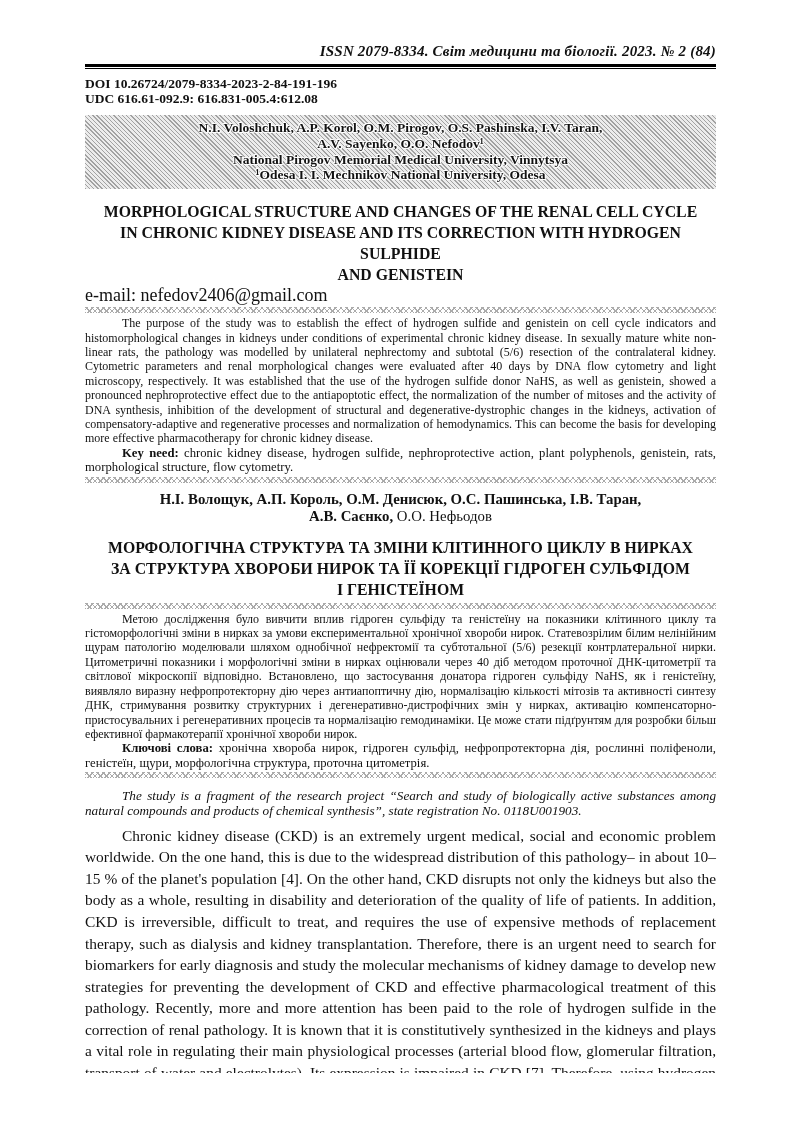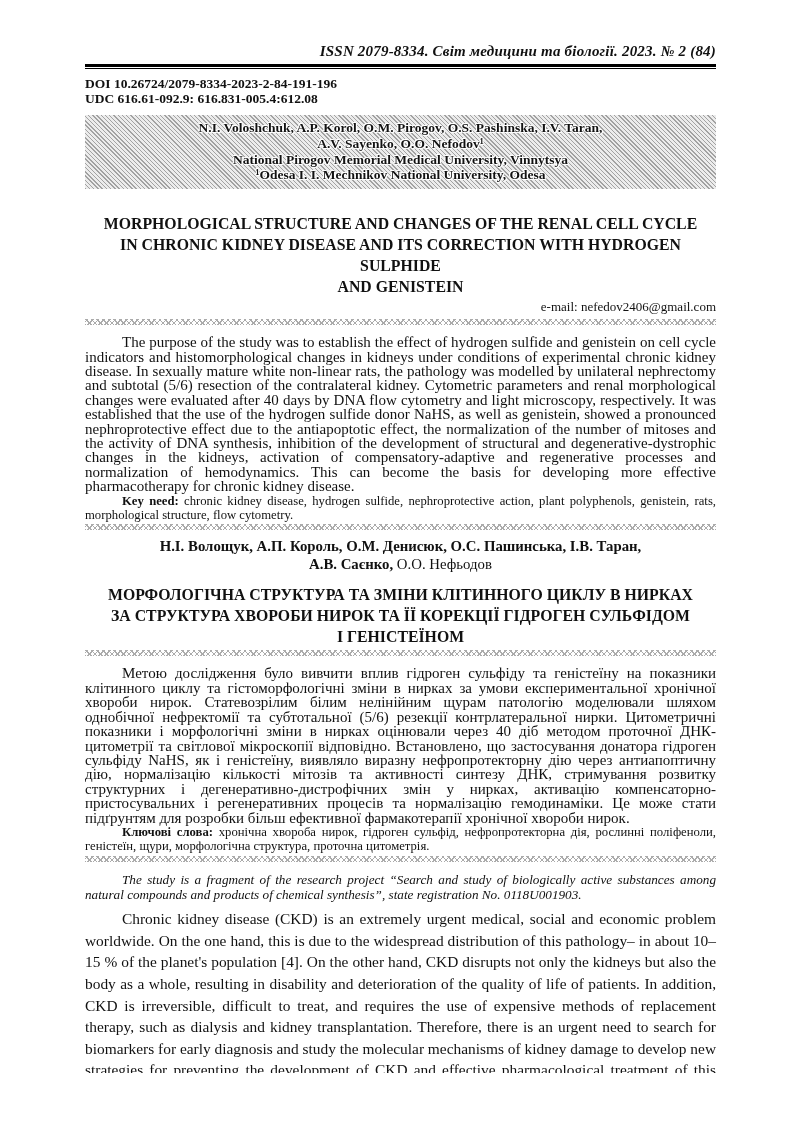--- a/index.html
+++ b/index.html
@@ -27,37 +27,37 @@
     font-weight:bold;
     font-size:13.5px;
     line-height:15.8px;
     background-color:#ececec;
     background-image:repeating-linear-gradient(45deg,#a2a2a2 0 1px,rgba(0,0,0,0) 1px 3px);
   }
   .authors-block div{
     text-shadow:1px 0 0 #fff,-1px 0 0 #fff,0 1px 0 #fff,0 -1px 0 #fff,1px 1px 0 #fff,-1px -1px 0 #fff;
   }
   .article-title{
-    margin-top:24px;
+    margin-top:12px;
     font-size:15.8px;font-weight:bold;
     text-align:center;line-height:21px;
   }
-  .email-line{margin-top:2px;text-align:right;font-size:13px;line-height:16px;}
+  .email-line{margin-top:2px;font-size:18px;line-height:16px;}
   .wavy-divider{
     height:6px;
     background-image:
       repeating-linear-gradient(45deg,#ababab 0 1px,rgba(0,0,0,0) 1px 4px),
       repeating-linear-gradient(-45deg,#ababab 0 1px,rgba(0,0,0,0) 1px 4px);
   }
   .div-m1{margin-top:4px;}
   .div-m2{margin-top:2px;}
   .div-m3{margin-top:3px;}
   .abstract{
-    margin:10px 0 0;
-    font-size:15px;line-height:14.4px;
+    margin:3px 0 0;
+    font-size:12px;line-height:14.4px;
     text-align:justify;text-indent:37px;
   }
   .keywords{margin:0;font-size:12.7px;line-height:14.4px;text-align:justify;text-indent:37px;}
   .authors-ua{
     margin-top:8px;text-align:center;
     font-size:14.8px;font-weight:bold;line-height:17.5px;
   }
   .authors-ua .regular{font-weight:normal;}
   .title-ua{margin-top:11px;}
   .fragment-note{

